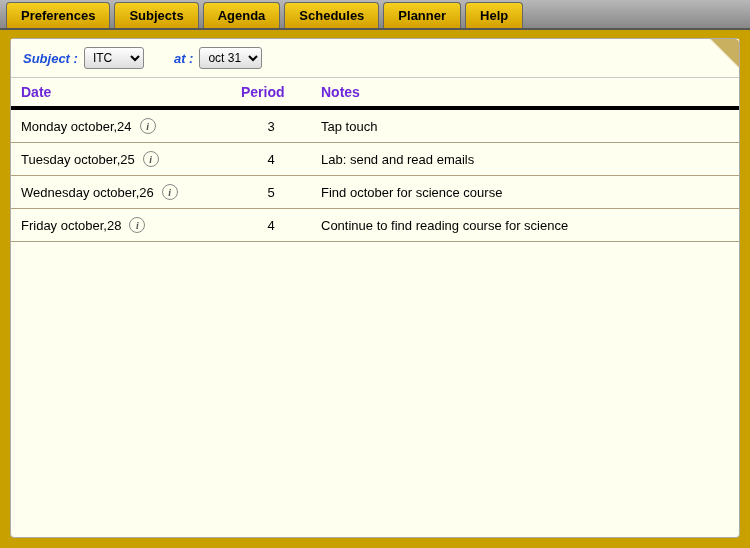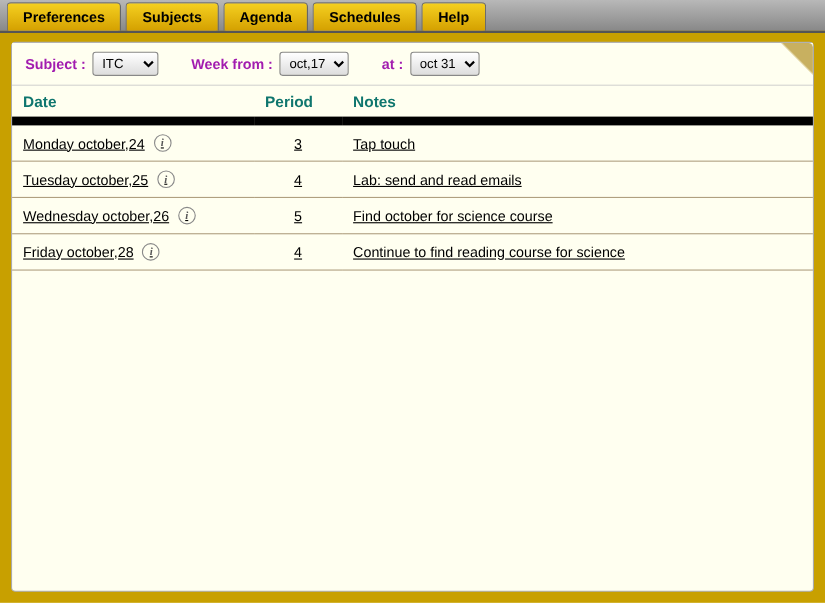--- a/index.html
+++ b/index.html
@@ -67,21 +67,22 @@
       align-items: center;
       padding: 8px 12px;
       background: #fffff0;
       border-bottom: 1px solid #ccc;
     }
 
     .toolbar-label {
       font-size: 13px;
       font-weight: bold;
       margin-right: 6px;
-      color: #a21caf;
+      color: #1d4ed8;
+      font-style: italic;
     }
 
     .toolbar-select {
       padding: 2px 4px;
       font-size: 12px;
       border: 1px solid #888;
       border-radius: 3px;
       background: linear-gradient(to bottom, #ffffff, #dddddd);
       cursor: pointer;
       min-width: 60px;
@@ -102,22 +103,22 @@
 
     .data-table thead tr {
       background: #fffff0;
     }
 
     .data-table th {
       text-align: left;
       padding: 6px 10px;
       font-size: 14px;
       font-weight: bold;
-      color: #0f766e;
-      border-bottom: 8px solid #000000;
+      color: #6d28d9;
+      border-bottom: 4px solid #000000;
     }
 
     .data-table th:first-child {
       width: 220px;
     }
     .data-table th:nth-child(2) {
       width: 80px;
     }
     .data-table th:nth-child(3) {
       width: auto;
@@ -130,21 +131,20 @@
     .data-table tbody tr:last-child {
       border-bottom: 1px solid #b0a080;
       border-radius: 15px;
     }
 
     .data-table td {
       padding: 8px 10px;
       color: #000;
       font-size: 13px;
       vertical-align: middle;
-      text-decoration: underline;
     }
 
     .date-cell {
       display: flex;
       align-items: center;
       gap: 8px;
     }
 
     .info-icon {
       display: inline-flex;
@@ -177,38 +177,35 @@
   <div class="nav-tab">
     <span>Subjects</span>
   </div>
   <div class="nav-tab">
     <span>Agenda</span>
   </div>
   <div class="nav-tab">
     <span>Schedules</span>
   </div>
   <div class="nav-tab">
+    <span>Planner</span>
+  </div>
+  <div class="nav-tab">
     <span>Help</span>
   </div>
 </div>
 
 <div class="main-content">
 
   <div class="toolbar">
     <span class="toolbar-label">Subject :</span>
     <select class="toolbar-select">
       <option>ITC</option>
     </select>
 
-    <div class="toolbar-group">
-      <span class="toolbar-label">Week from :</span>
-      <select class="toolbar-select">
-        <option>oct,17</option>
-      </select>
-    </div>
 
     <div class="toolbar-group">
       <span class="toolbar-label">at :</span>
       <select class="toolbar-select">
         <option>oct 31</option>
       </select>
     </div>
   </div>
 
   <table class="data-table">

